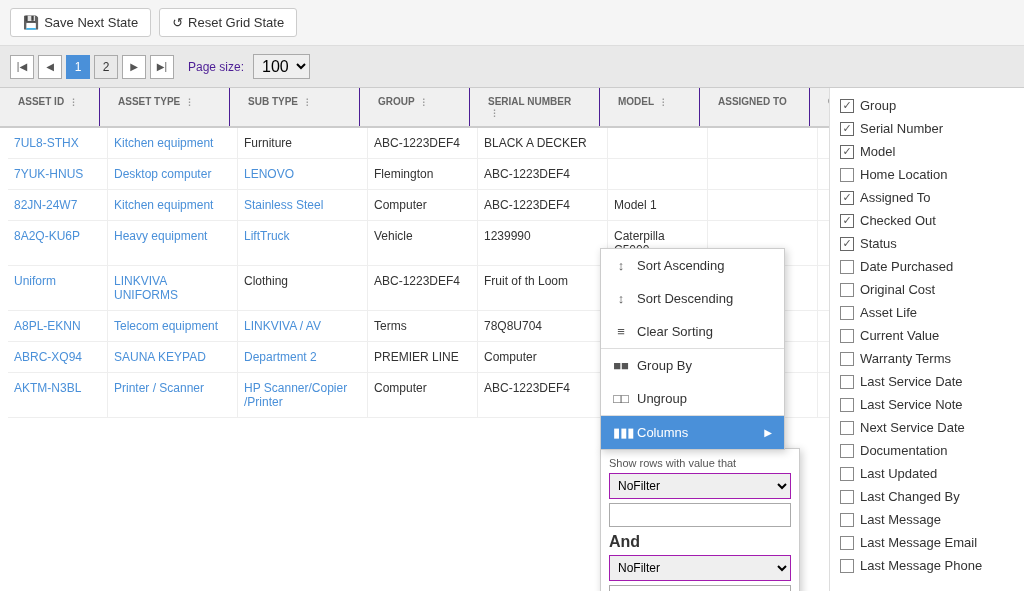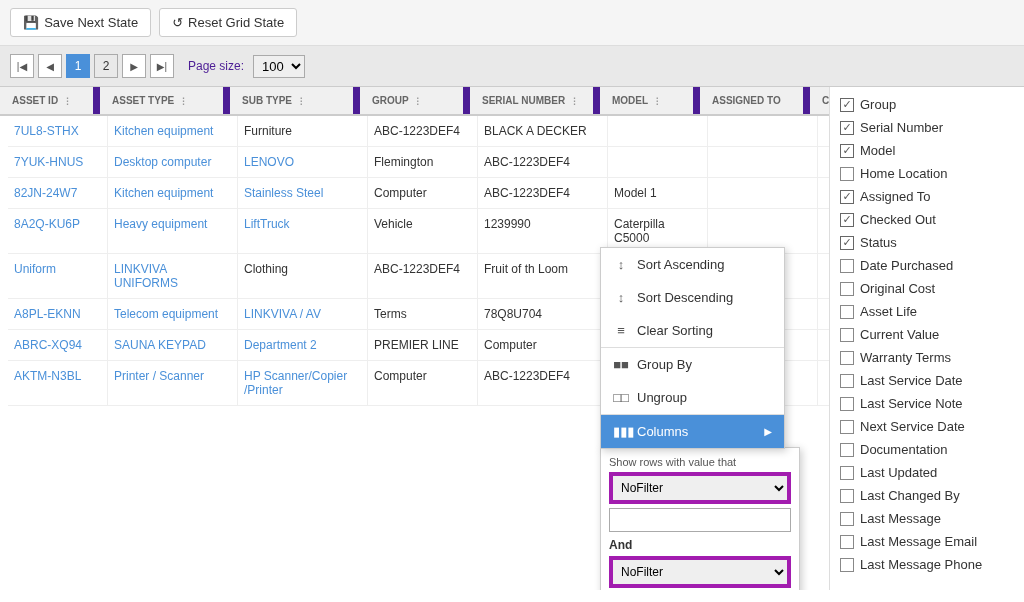--- a/index.html
+++ b/index.html
@@ -59,21 +59,21 @@
       font-size: 12px;
       cursor: pointer;
     }
     .page-num.active { background: #4a90d9; color: #fff; border-color: #4a90d9; }
 
     .page-size-label { margin-left: 10px; font-size: 12px; color: #4c1d95; }
     .page-size-select {
       margin-left: 5px;
       padding: 2px 4px;
       border: 1px solid #aaa;
-      font-size: 13px;
+      font-size: 16px;
     }
 
     .main-content {
       display: flex;
       height: calc(602px - 55px - 44px);
     }
 
     .grid-area {
       flex: 1;
       overflow: hidden;
@@ -81,26 +81,26 @@
     }
 
     .grid-header {
       display: grid;
       grid-template-columns: 100px 130px 130px 110px 130px 100px 110px 80px;
       background: #f0f0f0;
       border-bottom: 2px solid #ccc;
     }
 
     .grid-header-cell {
-      padding: 8px 12px;
+      padding: 8px 18px;
       font-size: 10px;
       font-weight: bold;
       color: #666;
       text-transform: uppercase;
-      border-right: 7px solid #4c1d95;
+      border-right: 1px solid #4c1d95;
       position: relative;
       user-select: none;
     }
 
     .grid-header-cell .sort-indicator {
       display: inline-block;
       margin-left: 2px;
       font-size: 9px;
       color: #999;
     }
@@ -161,32 +161,32 @@
       border: 1px solid #ccc;
       box-shadow: 2px 2px 8px rgba(0,0,0,0.2);
       z-index: 99;
       padding: 8px;
     }
 
     .filter-label { font-size: 11px; color: #555; margin-bottom: 4px; }
     .filter-select {
       width: 100%;
       padding: 4px;
-      border: 4px solid #a21caf;
+      border: 1px solid #a21caf;
       font-size: 12px;
       margin-bottom: 4px;
     }
     .filter-input {
       width: 100%;
       padding: 4px;
       border: 1px solid #aaa;
       font-size: 12px;
       margin-bottom: 6px;
     }
-    .filter-and-label { font-size: 12px; color: #333; margin-bottom: 4px; font-weight: bold; }
+    .filter-and-label { font-size: 16px; color: #333; margin-bottom: 4px; font-weight: bold; }
 
     
     .right-panel {
       width: 195px;
       border-left: 1px solid #ddd;
       background: #fff;
       overflow-y: auto;
       padding: 6px 10px;
     }
 

